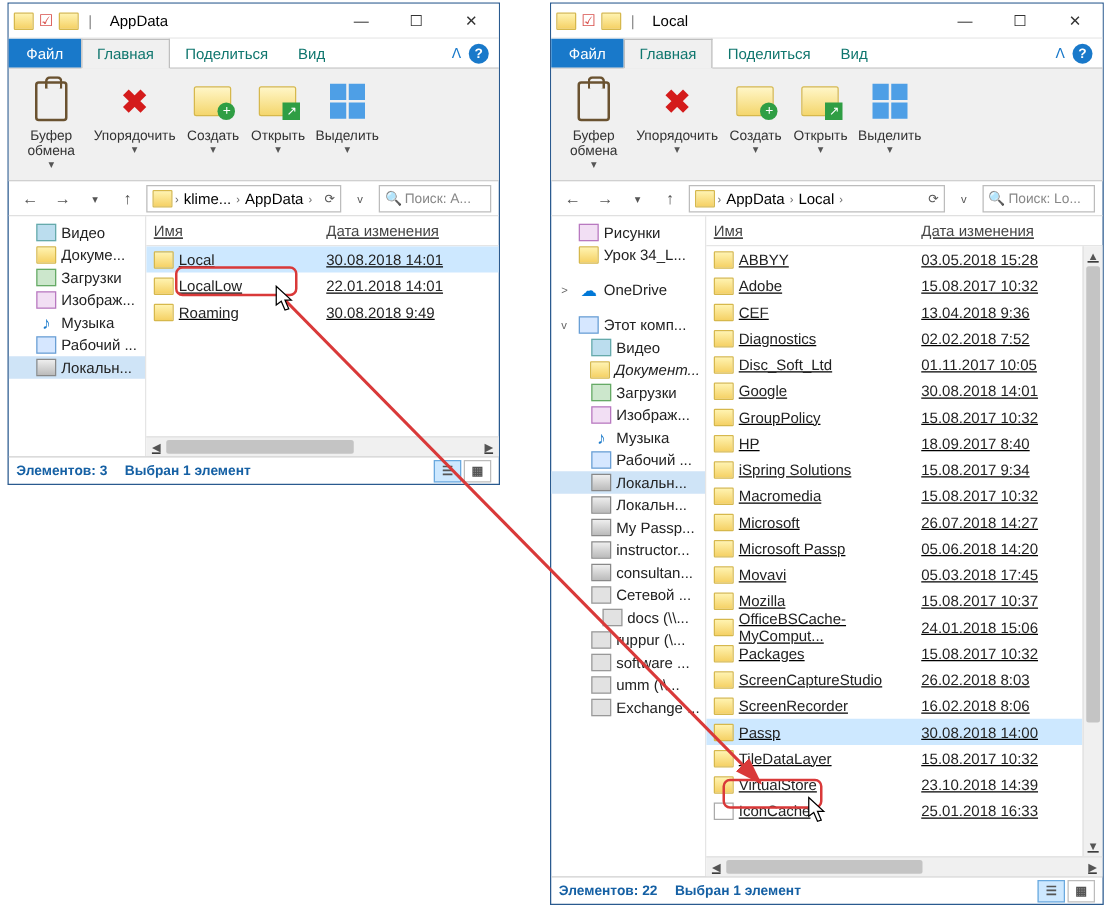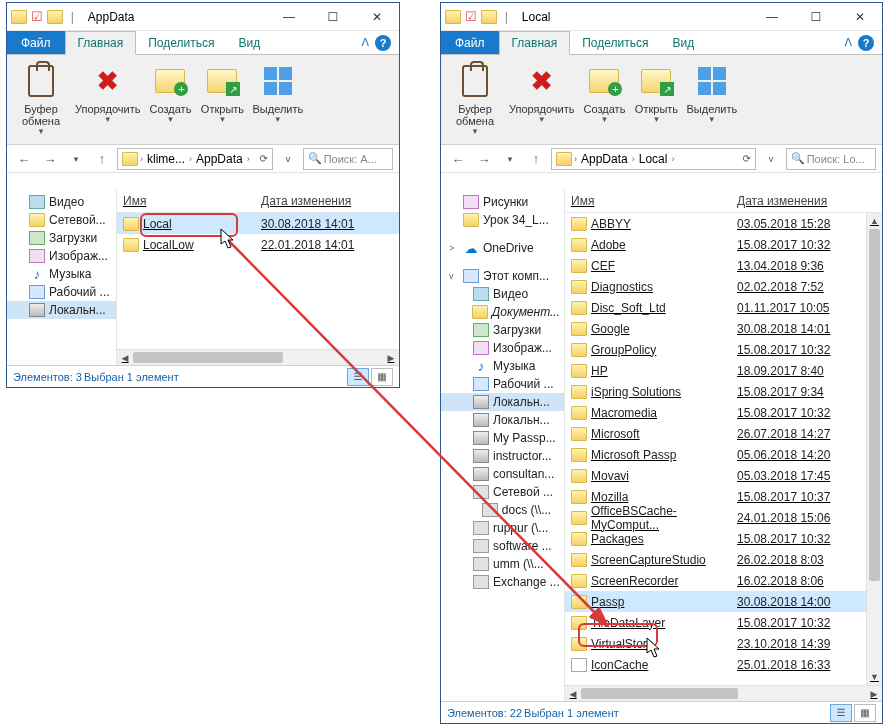--- a/index.html
+++ b/index.html
@@ -43,21 +43,21 @@
 
   
   .addrrow { height: 28px; display: flex; align-items: center; gap: 4px; padding: 2px 6px; border-bottom: 1px solid #e0e0e0;}
   .nav-btn { width: 22px; height: 22px; display: flex; align-items: center; justify-content: center; color: #555; font-size: 13px;}
   .addrbar { flex: 1; height: 22px; border: 1px solid #bcbcbc; display: flex; align-items: center; font-size: 12px; padding-left: 2px; gap: 2px; overflow: hidden; white-space: nowrap;}
   .addrbar .seg { padding: 0 2px; }
   .addrbar .car { color: #666; font-size: 9px; }
   .searchbox { width: 90px; height: 22px; border: 1px solid #bcbcbc; font-size: 11px; color: #888; padding-left: 4px; display: flex; align-items: center; gap: 2px; overflow: hidden;}
 
   
-  .content { flex: 1; display: flex; min-height: 0; margin-top: 16px;}
+  .content { flex: 1; display: flex; min-height: 0;}
   .tree { width: 110px; border-right: 1px solid #e5e5e5; overflow: hidden; padding-top: 4px;}
   .win-right .tree { width: 124px; }
   .tree-item { display: flex; align-items: center; gap: 4px; font-size: 12px; padding: 2px 4px 2px 8px; white-space: nowrap; color: #222;}
   .tree-item .exp { width: 10px; color: #666; font-size: 9px;}
   .tree-ico { width: 16px; height: 14px; flex-shrink: 0;}
   .ti-folder { background: linear-gradient(#fff3b0,#f5d165); border: 1px solid #d6b84c; border-radius: 1px;}
   .ti-video { background: #bde; border: 1px solid #6aa;}
   .ti-down { background: #cce7cc; border: 1px solid #6a6;}
   .ti-img  { background: #f2dff4; border: 1px solid #b879c0;}
   .ti-music{ border: none; color: #1979ca; font-size: 14px; display: flex; align-items: center; justify-content: center;}
@@ -80,21 +80,21 @@
   .scrollbar-v { width: 16px; background: #f0f0f0; border-left: 1px solid #e0e0e0; display: flex; flex-direction: column;}
   .sb-btn { height: 16px; display: flex; align-items: center; justify-content: center; font-size: 9px; color: #555;}
   .sb-track { flex: 1; position: relative;}
   .sb-thumb { position: absolute; left: 2px; right: 2px; background: #c4c4c4; border-radius: 2px;}
   .scrollbar-h { height: 16px; background: #f0f0f0; border-top: 1px solid #e0e0e0; display: flex;}
   .sb-h-btn { width: 16px; display: flex; align-items: center; justify-content: center; font-size: 9px; color: #555;}
   .sb-h-track { flex: 1; position: relative;}
   .sb-h-thumb { position: absolute; top: 2px; bottom: 2px; background: #c4c4c4; border-radius: 2px;}
 
   
-  .statusbar { height: 22px; border-top: 1px solid #d0d0d0; display: flex; align-items: center; font-size: 11px; color: #1560a4; padding: 0 6px; gap: 2px;}
+  .statusbar { height: 22px; border-top: 1px solid #d0d0d0; display: flex; align-items: center; font-size: 11px; color: #1560a4; padding: 0 6px; gap: 14px; font-weight: bold;}
   .view-icons { margin-left: auto; display: flex; gap: 2px;}
   .vi { width: 22px; height: 18px; border: 1px solid #bcbcbc; display: flex; align-items: center; justify-content: center; font-size: 10px; color: #555;}
   .vi.active { background: #cde8ff; border-color: #6aa9de;}
 
   
   .hl { position: absolute; border: 2px solid #d93939; border-radius: 6px; pointer-events: none;}
   .arrow-svg { position: absolute; left: 0; top: 0; width: 896px; height: 728px; pointer-events: none;}
 
   .cursor { position: absolute; width: 16px; height: 22px; pointer-events: none;}
   .cursor svg { width: 100%; height: 100%;}
@@ -200,21 +200,21 @@
   <div class="content">
     <div class="tree" id="tree-left">
         <div class="tree-item">
           <span class="exp"></span>
           <div class="tree-ico ti-video"></div>
           <span>Видео</span>
         </div>
         <div class="tree-item">
           <span class="exp"></span>
           <div class="tree-ico ti-folder"></div>
-          <span>Сетевой...</span>
+          <span>Докуме...</span>
         </div>
         <div class="tree-item">
           <span class="exp"></span>
           <div class="tree-ico ti-down"></div>
           <span>Загрузки</span>
         </div>
         <div class="tree-item">
           <span class="exp"></span>
           <div class="tree-ico ti-img"></div>
           <span>Изображ...</span>
@@ -247,20 +247,27 @@
               <span>Local</span>
             </div>
             <div class="col-date">30.08.2018 14:01</div>
           </div>
           <div class="row">
             <div class="col-name">
               <div class="tree-ico ti-folder"></div>
               <span>LocalLow</span>
             </div>
             <div class="col-date">22.01.2018 14:01</div>
+          </div>
+          <div class="row">
+            <div class="col-name">
+              <div class="tree-ico ti-folder"></div>
+              <span>Roaming</span>
+            </div>
+            <div class="col-date">30.08.2018 9:49</div>
           </div>
         </div>
       <div class="scrollbar-h">
         <div class="sb-h-btn">◀</div>
           <div class="sb-h-track">
             <div class="sb-h-thumb" style="left:0;width:60%"></div>
           </div>
           <div class="sb-h-btn">▶</div>
       </div>
     </div>

